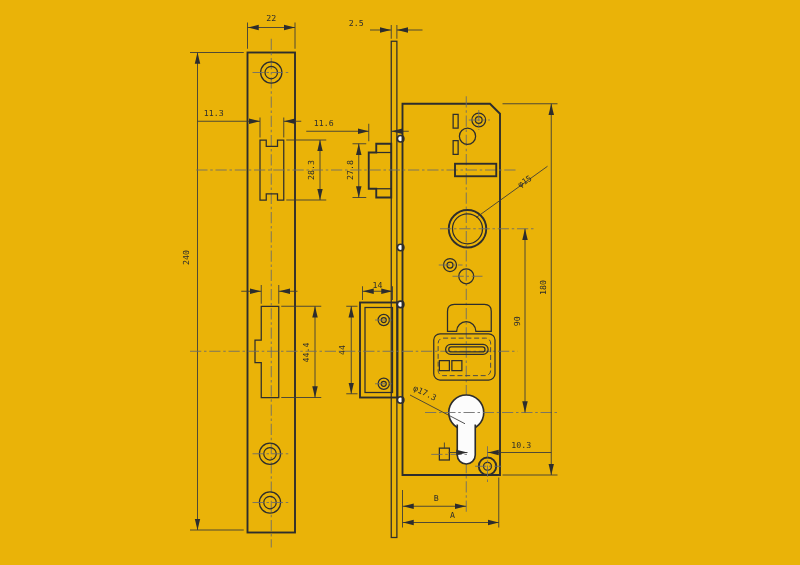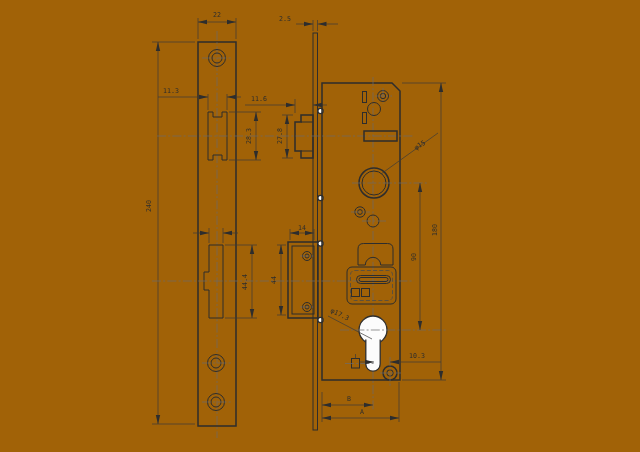--- a/index.html
+++ b/index.html
@@ -1,16 +1,16 @@
 <!DOCTYPE html>
 <html><head>
 <meta charset="utf-8">
 <style>
   html,body{margin:0;padding:0;background:#ffffff;}
-  #stage{position:relative;width:640px;height:452px;background:#a16207;overflow:hidden;
+  #stage{position:relative;width:640px;height:452px;background:#eab308;overflow:hidden;
          font-family:"DejaVu Sans Mono","Liberation Mono",monospace;}
   svg{position:absolute;left:0;top:0;}
   svg text{font-family:"DejaVu Sans Mono","Liberation Mono",monospace;font-size:6.6px;fill:#2d2d2d;}
   .ln{stroke:#2d2d2d;stroke-width:1;fill:none;}
   .ln2{stroke:#2d2d2d;stroke-width:1.5;fill:none;}
   .lnf{stroke:#2d2d2d;stroke-width:1.3;fill:#fcfcfc;}
   .cl{stroke:#6b6b6b;stroke-width:0.7;fill:none;stroke-dasharray:9 2.2 2 2.2;}
   .dash{stroke:#4a4a4a;stroke-width:0.8;fill:none;stroke-dasharray:4 2.2;}
   .dl{stroke:#3a3a3a;stroke-width:0.7;fill:none;}
 </style>

